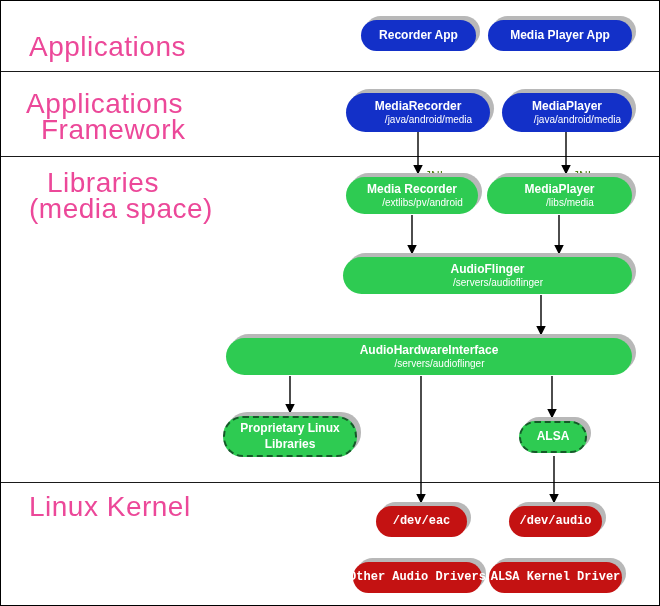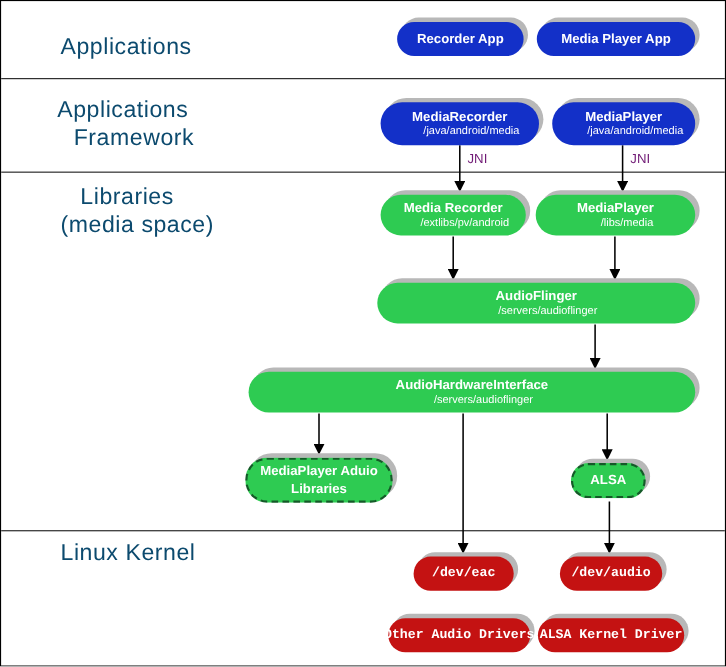--- a/index.html
+++ b/index.html
@@ -14,47 +14,47 @@
   }
   .divider {
     position: absolute;
     left: 0;
     width: 100%;
     height: 0;
     border-top: 1px solid #1a1a1a;
   }
   .layer-label {
     position: absolute;
-    color: #0c4a6e;
-    font-size: 21px;
+    color: #ec4899;
+    font-size: 28px;
     letter-spacing: 0.5px;
     white-space: nowrap;
-    margin-left: 26px;
   }
   .node {
     position: absolute;
     display: flex;
     flex-direction: column;
     align-items: center;
     justify-content: center;
     color: #ffffff;
     border-radius: 20px;
     box-shadow: 4px -4px 0 0 #b8b8b8;
   }
   .node.blue  { background: #1330c8; }
   .node.green { background: #2ecb52; }
   .node.red   { background: #c41212; font-family: Liberation Mono, monospace; }
   .node.dashed { border: 2px dashed #145a28; }
   .node .t { font-size: 12px; font-weight: bold; line-height: 1.3; white-space: nowrap; }
   .node .s { font-size: 10px; line-height: 1.2; white-space: nowrap; margin-left: 21px; }
   .edge-label {
     position: absolute;
     font-size: 12px;
-    color: #701a75;
+    color: #4d7c0f;
     white-space: nowrap;
+    margin-top: 32px;
   }
   svg.arrows {
     position: absolute;
     left: 0; top: 0;
     pointer-events: none;
   }
 </style>
 </head>
 <body>
 
@@ -117,21 +117,21 @@
   </div>
   <div class="node green" style="left:342px; top:256px; width:289px; height:37px">
     <div class="t">AudioFlinger</div>
     <div class="s">/servers/audioflinger</div>
   </div>
   <div class="node green" style="left:225px; top:337px; width:406px; height:37px">
     <div class="t">AudioHardwareInterface</div>
     <div class="s">/servers/audioflinger</div>
   </div>
   <div class="node green dashed" style="left:222px; top:415px; width:134px; height:41px">
-    <div class="t">MediaPlayer Aduio</div>
+    <div class="t">Proprietary Linux</div>
     <div class="t">Libraries</div>
   </div>
   <div class="node green dashed" style="left:518px; top:420px; width:68px; height:32px">
     <div class="t">ALSA</div>
   </div>
 
   <div class="node red" style="left:375px; top:505px; width:91px; height:31px">
     <div class="t">/dev/eac</div>
   </div>
   <div class="node red" style="left:508px; top:505px; width:93px; height:31px">

